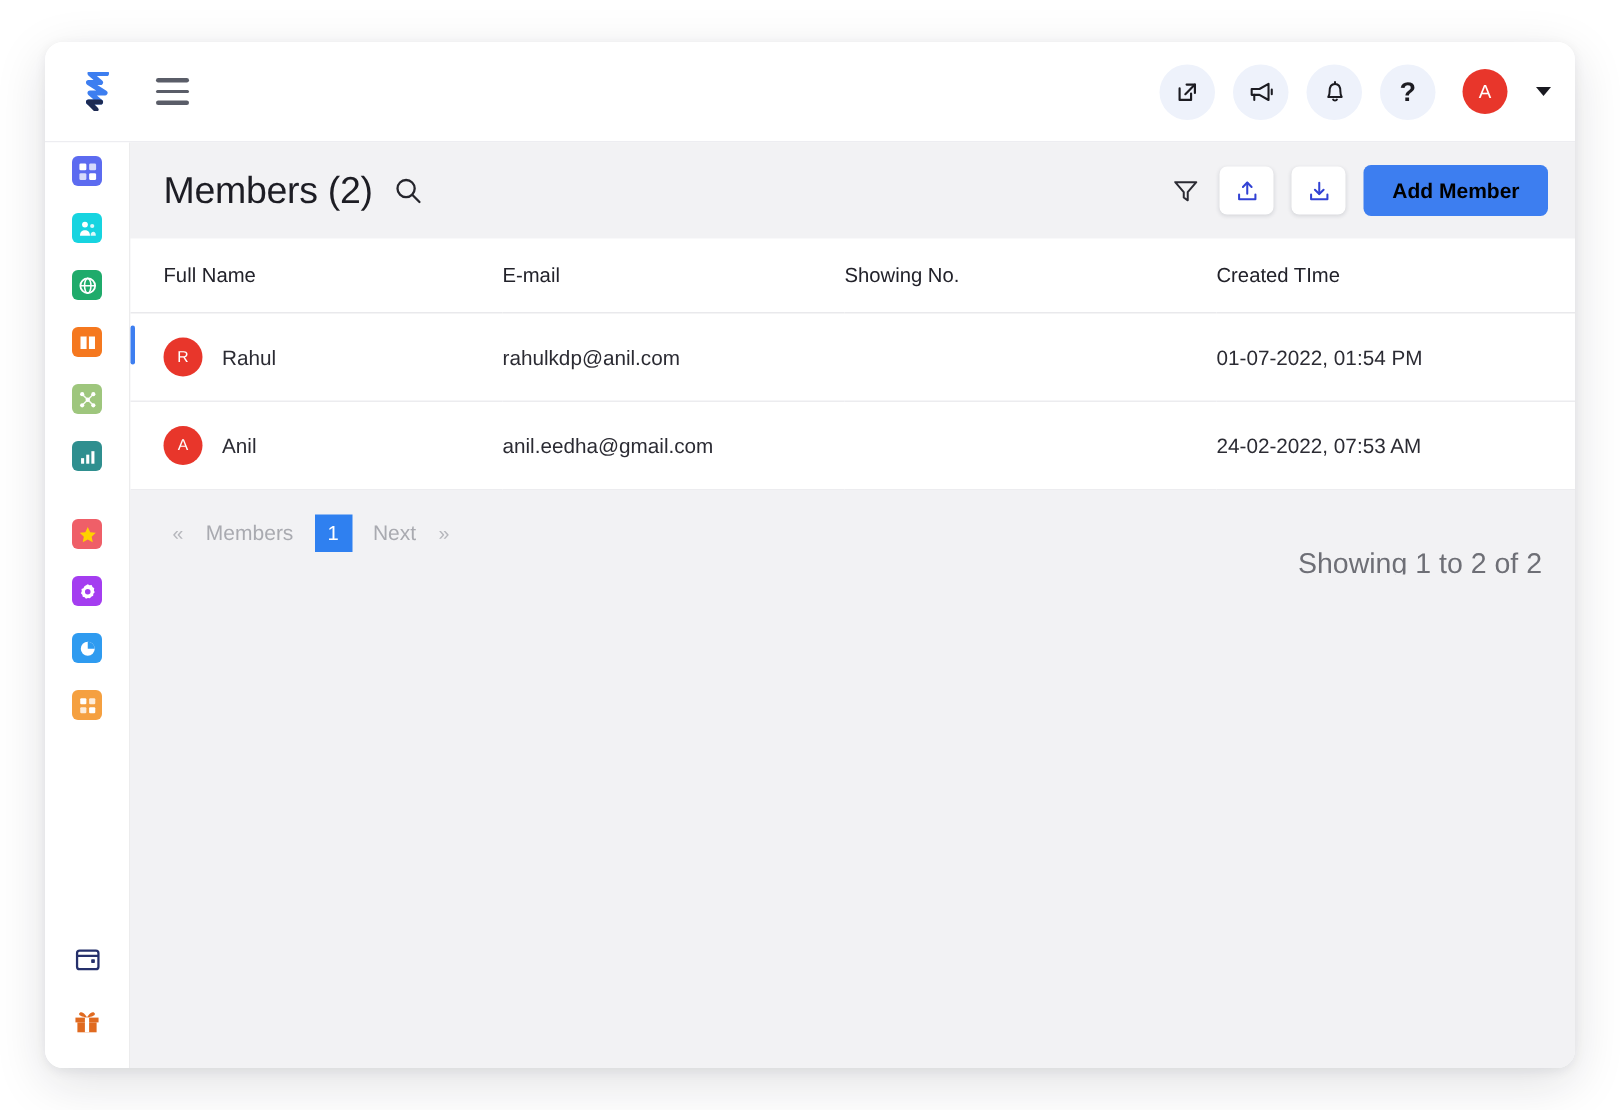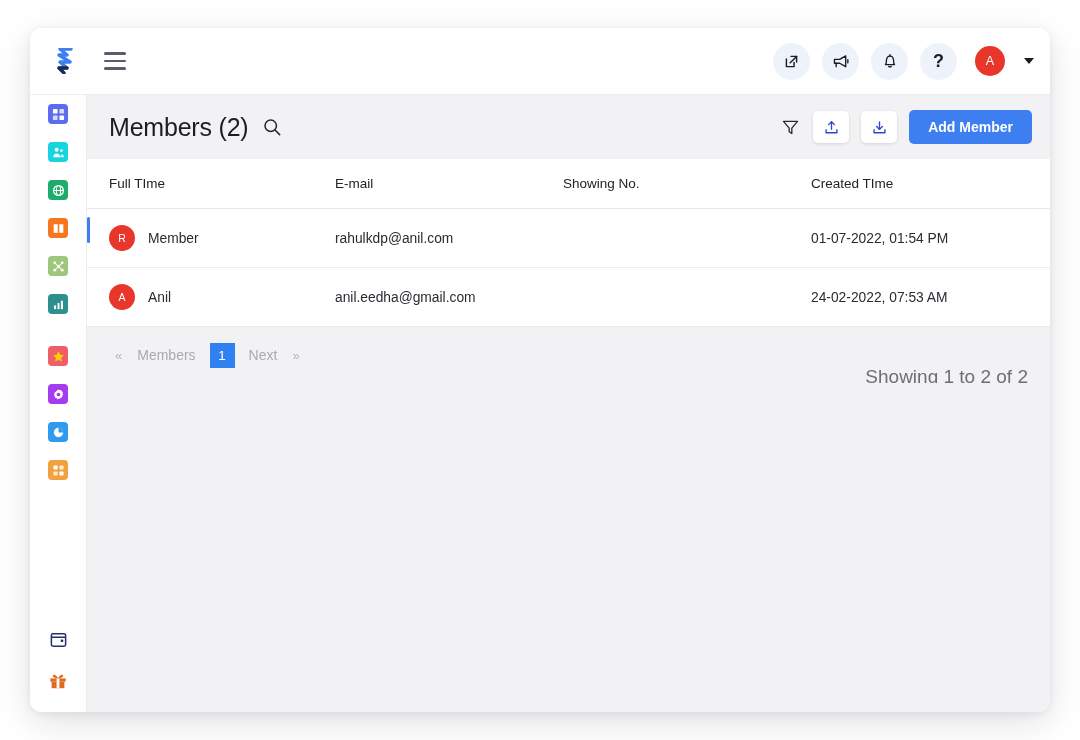--- a/index.html
+++ b/index.html
@@ -159,21 +159,21 @@
     width: 36px; height: 32px;
     background: #ffffff;
     border-radius: 5px;
     box-shadow: 0 1px 3px rgba(30,35,60,.14);
     display: flex; align-items: center; justify-content: center;
     cursor: pointer;
   }
   .btn-primary {
     height: 34px;
     background: #3d7ef0;
-    color: #ffffff;
+    color: #000000;
     border: none;
     border-radius: 5px;
     font-size: 14px;
     font-weight: bold;
     padding: 0 19px;
     cursor: pointer;
     font-family: "Liberation Sans", sans-serif;
     white-space: nowrap;
     text-align: center;
   }
@@ -461,32 +461,32 @@
       <div class="table-card">
         <table>
           <colgroup>
             <col class="col-name">
               <col class="col-email">
               <col class="col-phone">
               <col class="col-time">
           </colgroup>
           <thead>
             <tr>
-              <th>Full TIme</th>
+              <th>Full Name</th>
               <th>E-mail</th>
               <th>Showing No.</th>
               <th>Created TIme</th>
             </tr>
           </thead>
           <tbody>
             <tr>
               <td>
                 <div class="cell-name">
                   <span class="avatar-sm">R</span>
-                  <span>Member</span>
+                  <span>Rahul</span>
                 </div>
               </td>
               <td>rahulkdp@anil.com</td>
               <td></td>
               <td>01-07-2022, 01:54 PM</td>
             </tr>
             <tr>
               <td>
                 <div class="cell-name">
                   <span class="avatar-sm">A</span>

